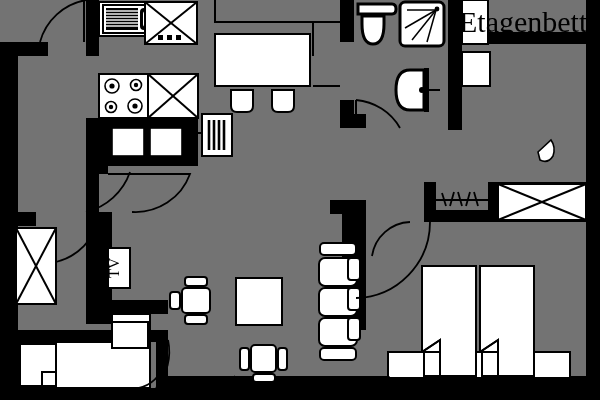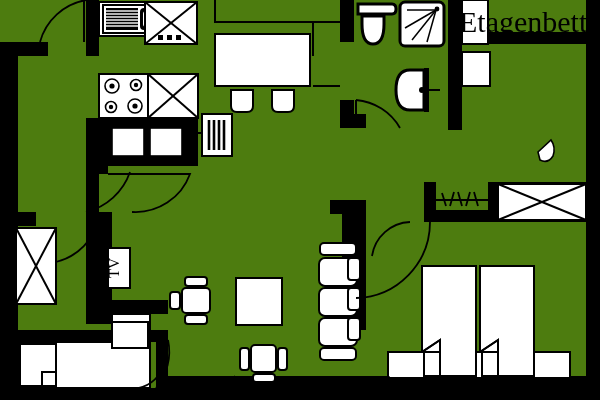--- a/index.html
+++ b/index.html
@@ -1,20 +1,20 @@
 <!DOCTYPE html>
 <html><head>
 <meta charset="utf-8">
 <style>
   html,body{margin:0;padding:0;background:#ffffff;}
   body{font-family:"Liberation Sans",sans-serif;}
   #plan-root{
     position:relative;
     width:600px;height:400px;
-    background:#4d7c0f;
+    background:#737373;
     overflow:hidden;
   }
   #plan-svg{display:block;width:600px;height:400px;}
   .wall{fill:#000000;}
   .furn{fill:#ffffff;stroke:#000000;stroke-width:2;stroke-linejoin:miter;}
   .furn-thin{fill:#ffffff;stroke:#000000;stroke-width:1.6;}
   .furn-thick{fill:#ffffff;stroke:#000000;stroke-width:3;}
   .solid{fill:#000000;stroke:none;}
   .line{stroke:#000000;stroke-width:2;fill:none;}
   .line-thin{stroke:#000000;stroke-width:1.5;fill:none;}

